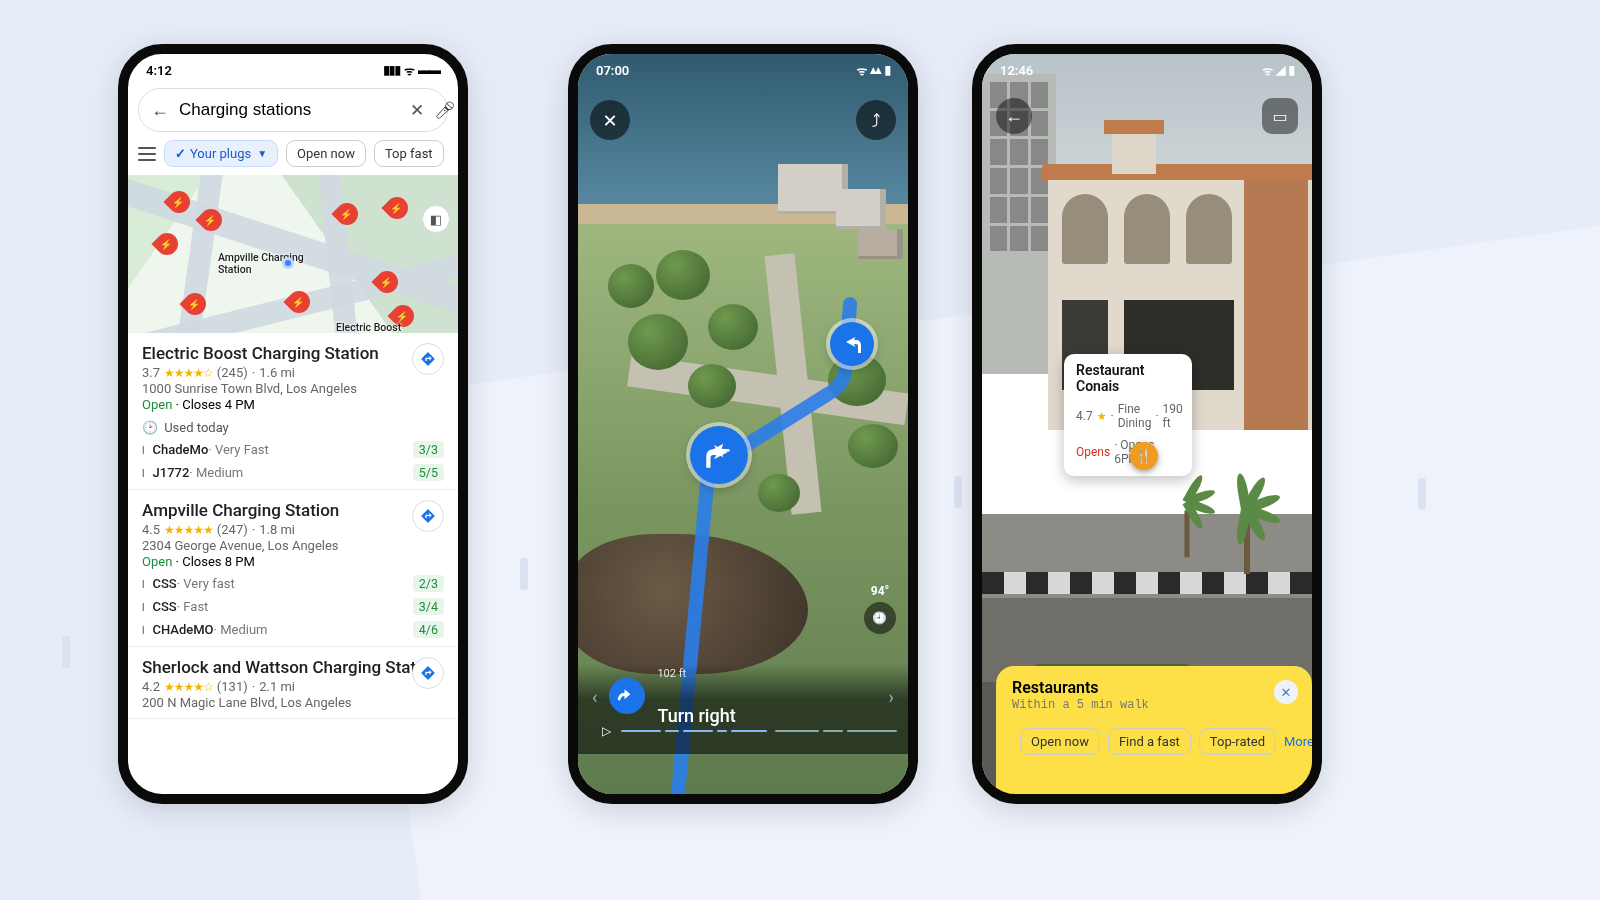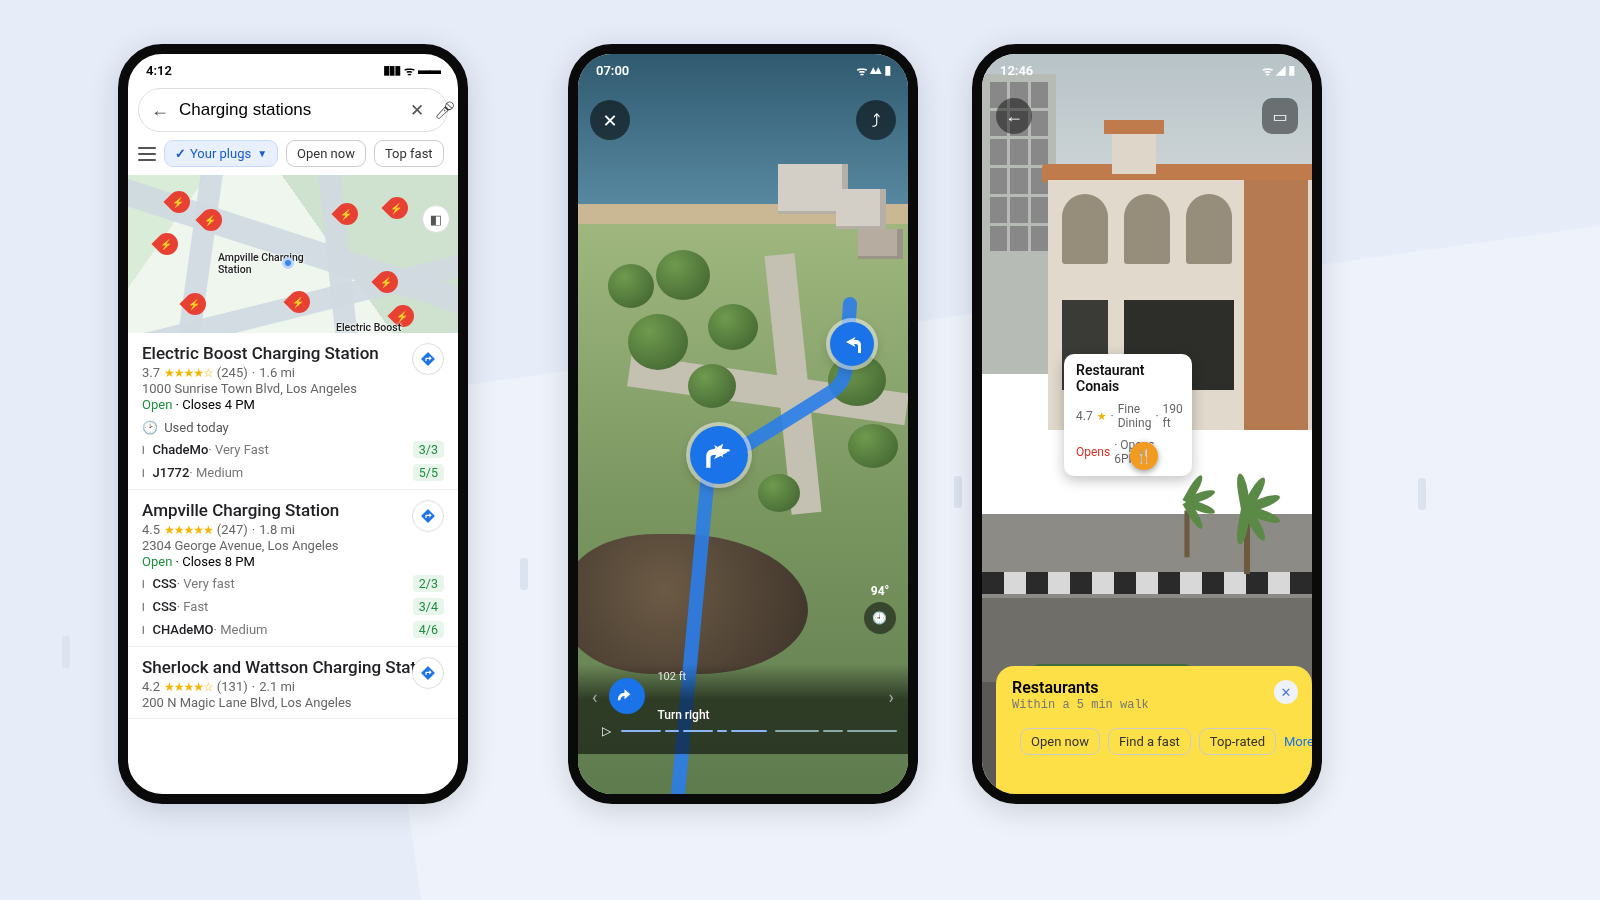--- a/index.html
+++ b/index.html
@@ -166,21 +166,21 @@
     position:absolute;bottom:40px;left:0;right:0;height:90px;
     background:linear-gradient(180deg,rgba(0,0,0,0),rgba(0,0,0,.55) 40%);
     color:#fff;padding:8px 14px;
   }
   .nav-row{display:flex;align-items:center;gap:12px;height:48px;}
   .nav-arrow-left,.nav-arrow-right{color:#cdd;font-size:18px;opacity:.7;}
   .nav-pill{width:36px;height:36px;border-radius:50%;background:#1a73e8;
     display:flex;align-items:center;justify-content:center;}
   .nav-pill svg{width:20px;height:20px;fill:#fff;}
   .nav-text .dist{font-size:11px;opacity:.85;}
-  .nav-text .instr{font-size:12px;font-weight:500;margin-top:25px;}
+  .nav-text .instr{font-size:18px;font-weight:500;margin-top:25px;}
   .timeline{display:flex;align-items:center;gap:4px;padding:4px 10px 0;}
   .timeline .play{color:#fff;font-size:12px;margin-right:6px;}
   .seg{height:2px;background:#8aa;flex:0 0 auto;border-radius:1px;}
   .seg.done{background:#8bb6f6;}
   .knob{width:12px;height:12px;background:#fff;border-radius:50%;
     box-shadow:0 0 0 3px #1a73e8 inset;}
 
   
   .p3-bg{position:absolute;inset:0;}
   .sky{position:absolute;top:0;left:0;right:0;height:140px;

